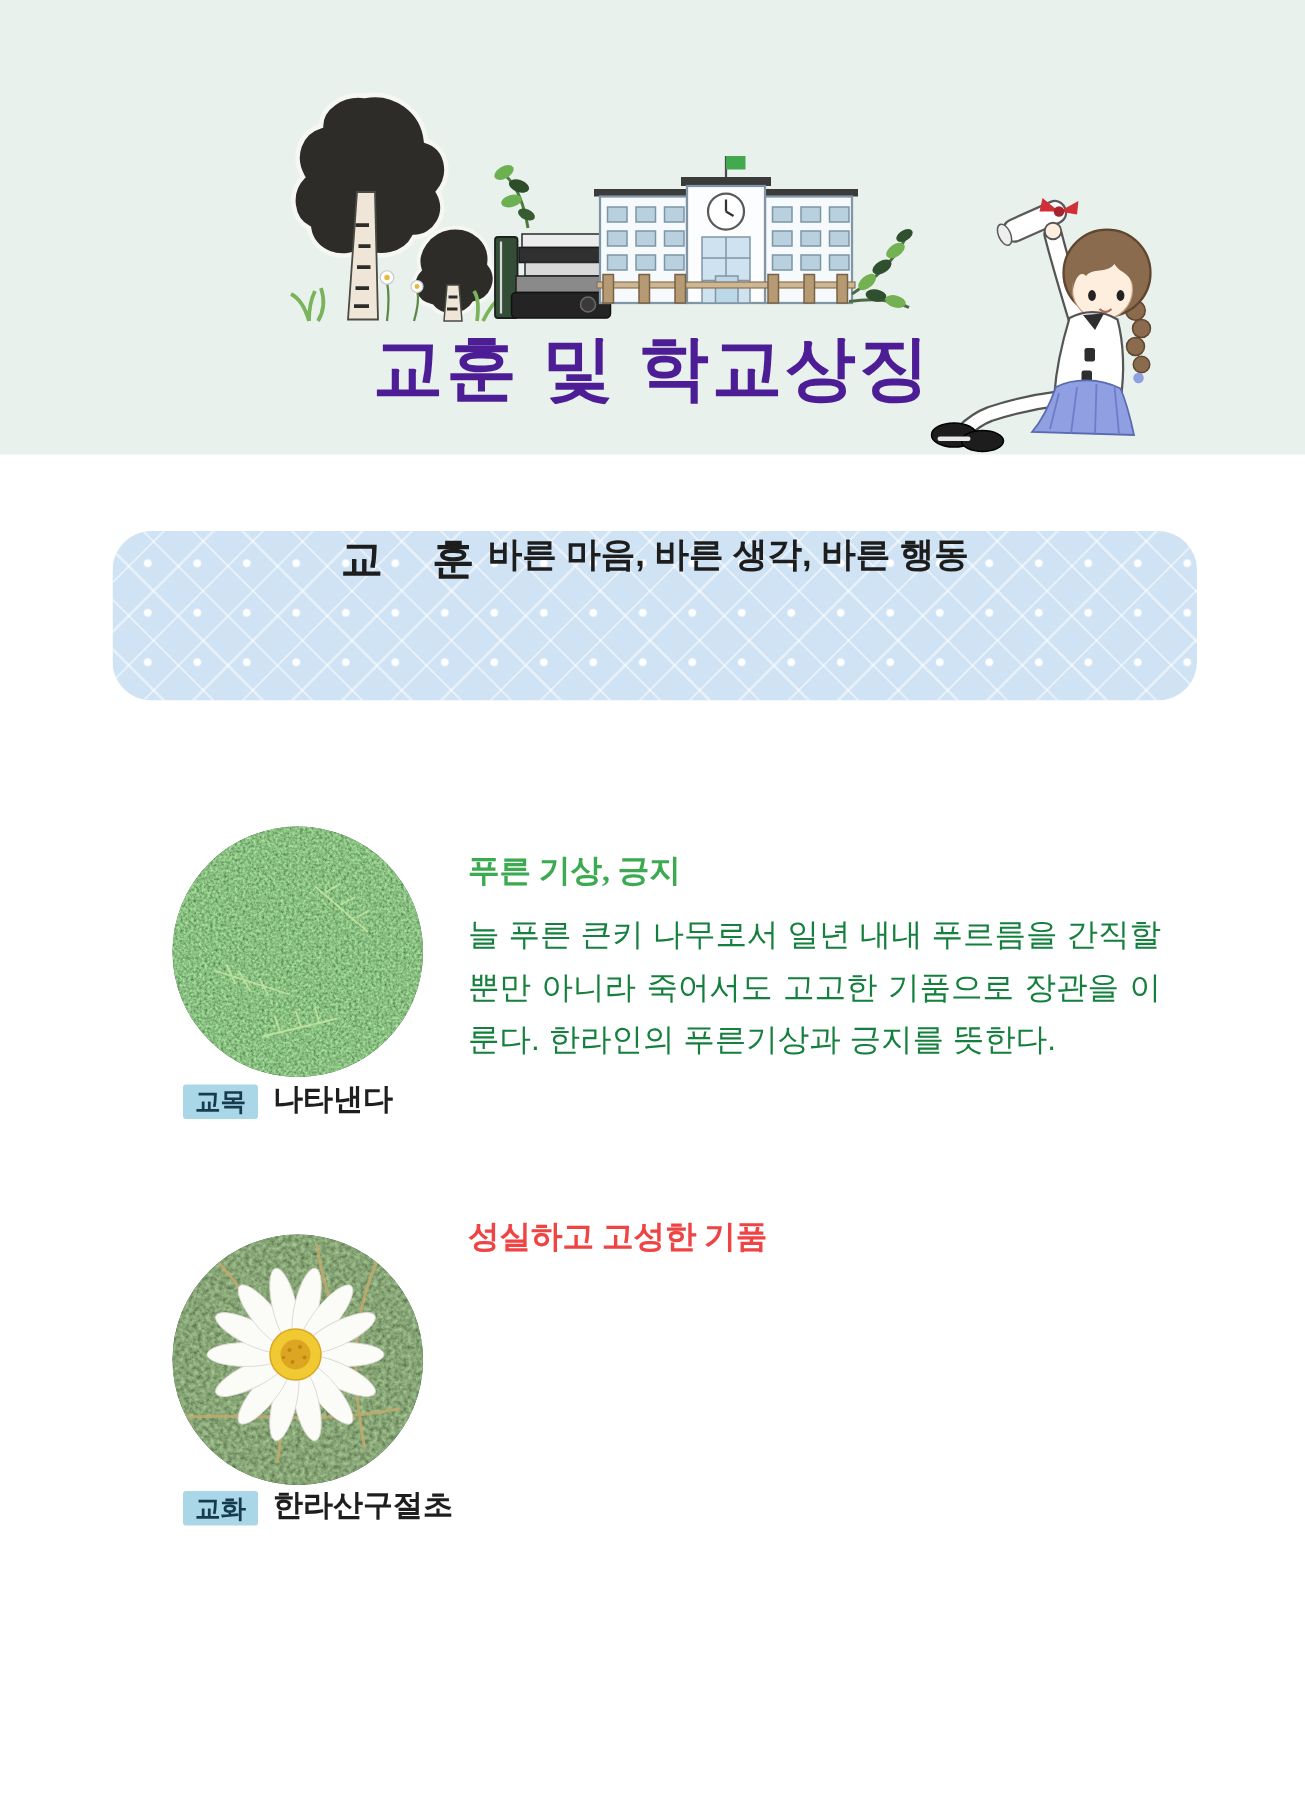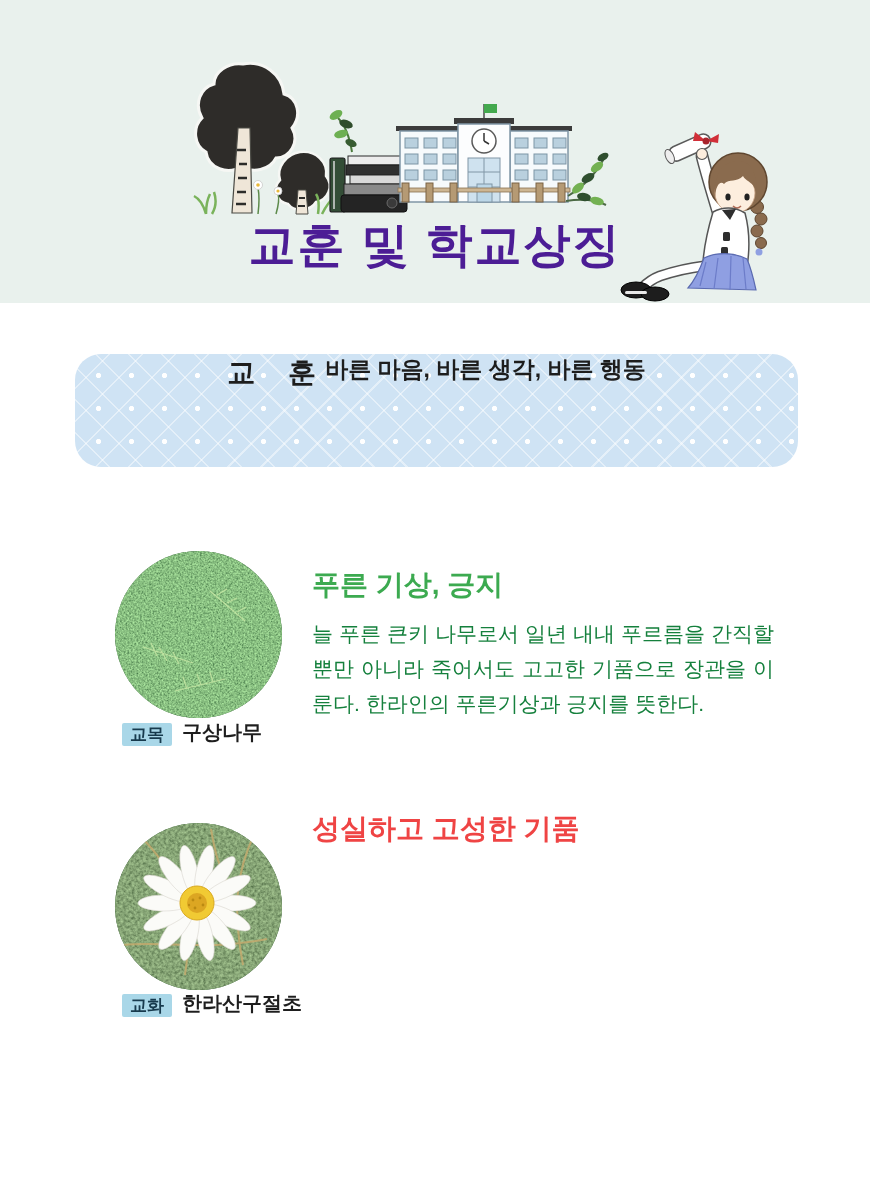--- a/index.html
+++ b/index.html
@@ -40,21 +40,21 @@
   #cap-tree{top:719px;}
   #cap-flower{top:990px;}
   .badge{
     background:#a9d7e8;color:#173a4d;font-size:17px;font-weight:bold;
     padding:3px 8px;border-radius:2px;line-height:1;
   }
   .sym-name{font-size:20px;font-weight:bold;color:#1e1e1e;}
   .textcol{position:absolute;left:312px;width:462px;}
   #text-tree{top:566px;}
   #text-flower{top:810px;}
-  .sec-heading{margin:0 0 12px 0;font-size:28px;font-weight:bold;}
+  .sec-heading{margin:0 0 12px 0;font-size:21px;font-weight:bold;font-family:Liberation Serif, serif;}
   .sec-heading.green{color:#3caa50;}
   .sec-heading.orange{color:#ef4444;}
   .sec-body{margin:0;font-size:21px;line-height:35px;color:#15803d;text-align:justify;}
 </style>
 </head>
 <body>
 
 <div class="page">
 
   <header class="banner">
@@ -202,21 +202,21 @@
       <rect width="167" height="167" filter="url(#firtex)"></rect>
       <g stroke="#c9e8a6" stroke-width="1.2" fill="none" opacity="0.8">
         <path d="M28,96 L78,112 M44,96 l8,14 M58,101 l6,12 M36,92 l6,13"></path>
         <path d="M95,40 L130,70 M102,44 l10,-6 M112,52 l10,-5 M122,61 l9,-5"></path>
         <path d="M60,140 L110,128 M72,138 l-4,-12 M86,134 l-4,-11 M98,131 l-3,-10"></path>
       </g>
     </svg>
   </div>
   <div class="caption" id="cap-tree">
     <span class="badge">교목</span>
-    <span class="sym-name">구상나무</span>
+    <span class="sym-name">나타낸다</span>
   </div>
   <div class="textcol" id="text-tree">
     <h2 class="sec-heading green">푸른 기상, 긍지</h2>
     <p class="sec-body">늘 푸른 큰키 나무로서 일년 내내 푸르름을 간직할 뿐만 아니라 죽어서도 고고한 기품으로 장관을 이룬다. 한라인의 푸른기상과 긍지를 뜻한다.</p>
   </div>
 
   <div class="photo-circle" id="photo-flower">
     <svg viewBox="0 0 167 167" aria-hidden="true">
       <defs>
         <filter id="grasstex" x="-10%" y="-10%" width="120%" height="120%">

